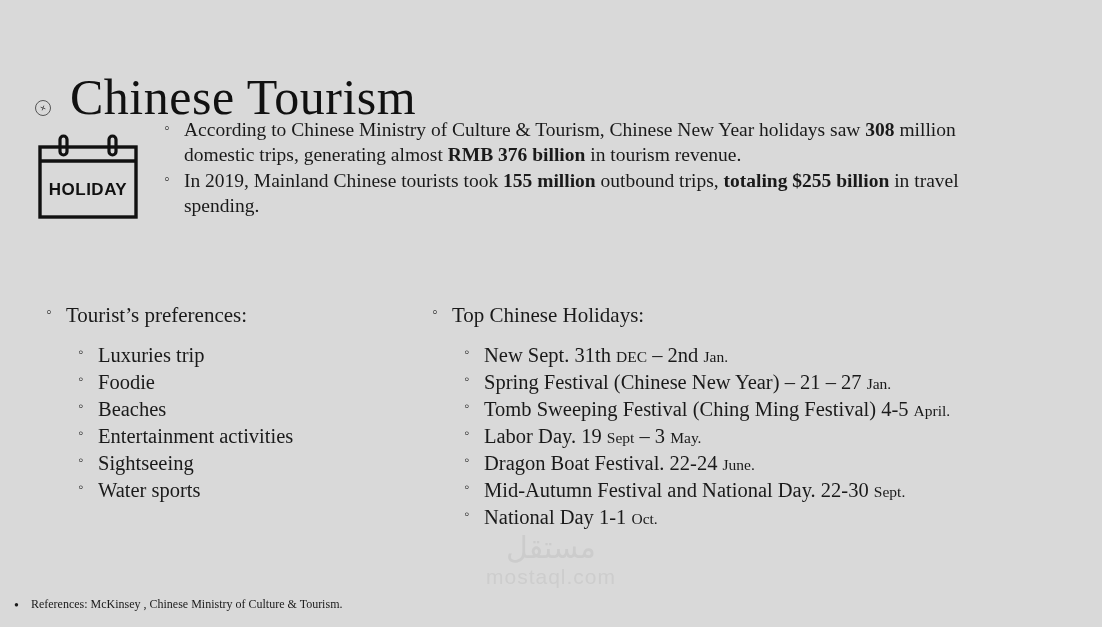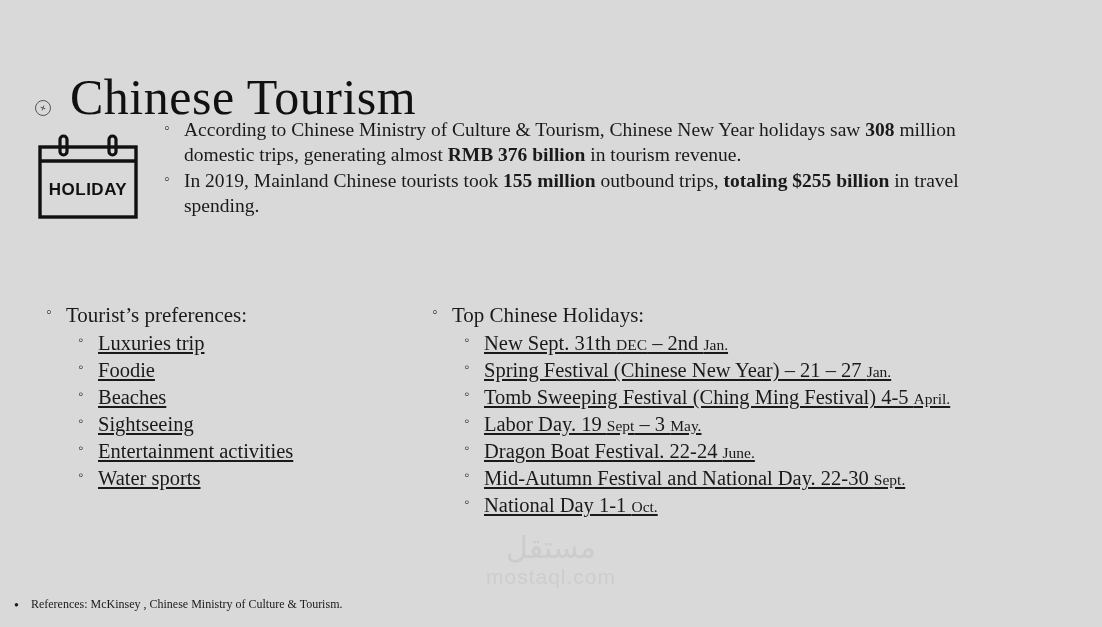--- a/index.html
+++ b/index.html
@@ -97,21 +97,21 @@
     position: absolute;
     left: 428px;
     top: 302px;
     width: 640px;
   }
   .col-head {
     position: relative;
     padding-left: 24px;
     font-size: 21px;
     line-height: 1.3;
-    margin-bottom: 2px;
+    margin-bottom: 14px;
   }
   .col-head::before {
     content: "\25E6";
     position: absolute;
     left: 4px;
     top: 0;
     font-size: 16px;
     color: #333;
   }
   ul.sublist {
@@ -119,21 +119,20 @@
     margin: 0;
     padding: 0 0 0 34px;
   }
   ul.sublist > li {
     position: relative;
     padding-left: 22px;
     font-size: 20.5px;
     line-height: 1.22;
     margin-bottom: 2px;
     white-space: nowrap;
-    text-decoration: underline;
   }
   ul.sublist > li::before {
     content: "\25E6";
     position: absolute;
     left: 2px;
     top: 0;
     font-size: 15px;
     color: #333;
   }
   .sm { font-size: 15.5px; }
@@ -217,22 +216,22 @@
       </li>
     </ul>
   </div>
 
   <div class="col-left">
     <div class="col-head">Tourist’s preferences:</div>
     <ul class="sublist">
       <li>Luxuries trip</li>
       <li>Foodie</li>
       <li>Beaches</li>
+      <li>Entertainment activities</li>
       <li>Sightseeing</li>
-      <li>Entertainment activities</li>
       <li>Water sports</li>
     </ul>
   </div>
 
   <div class="col-right">
     <div class="col-head">Top Chinese Holidays:</div>
     <ul class="sublist">
       <li>
         <span>New Sept. 31th </span><span class="sm">DEC</span><span> – 2nd </span><span class="sm">Jan.</span>
       </li>

